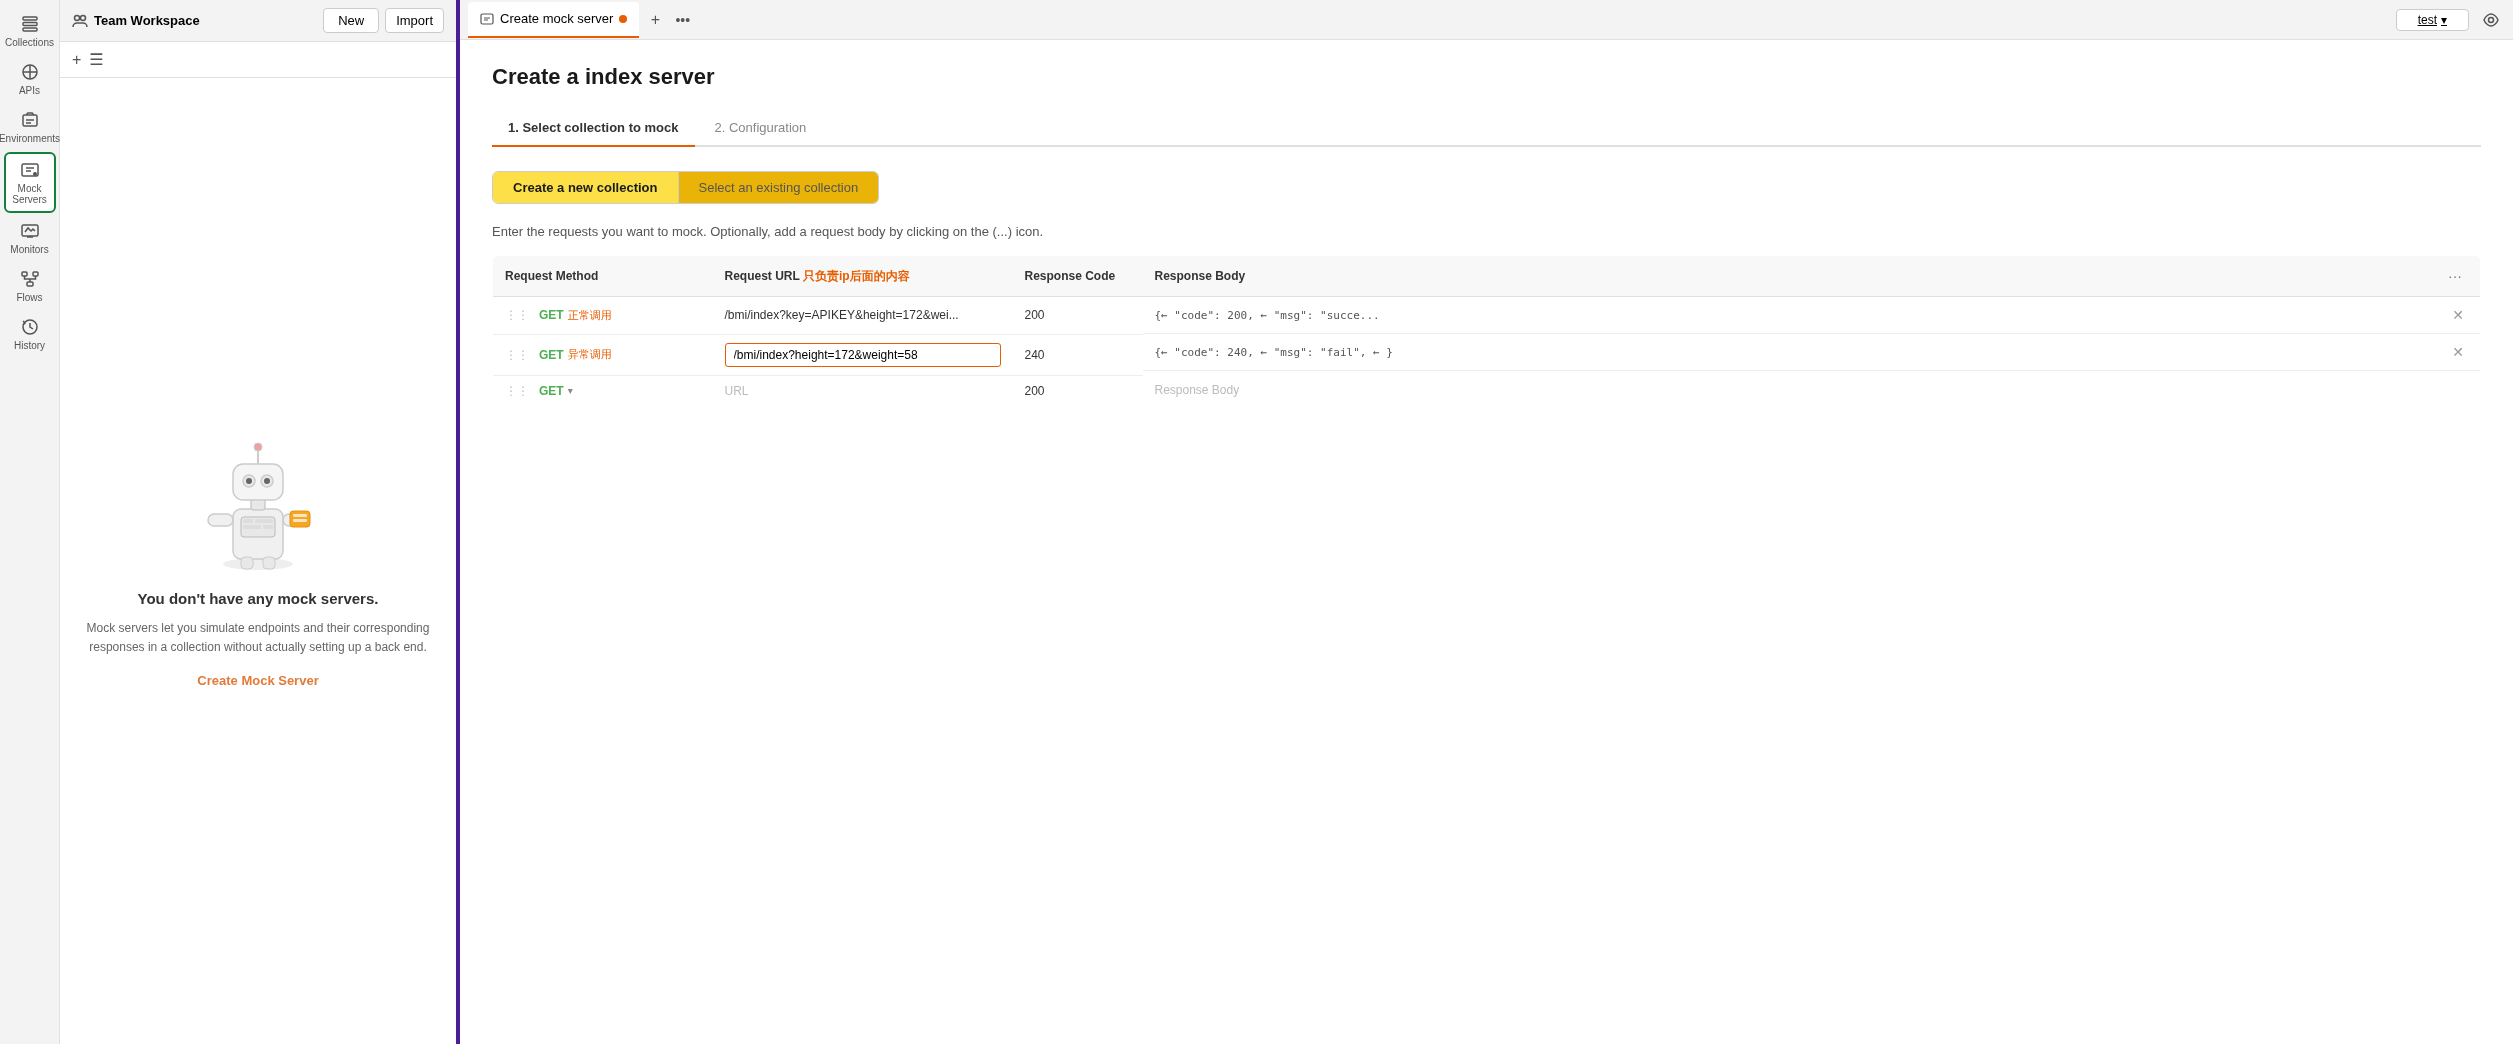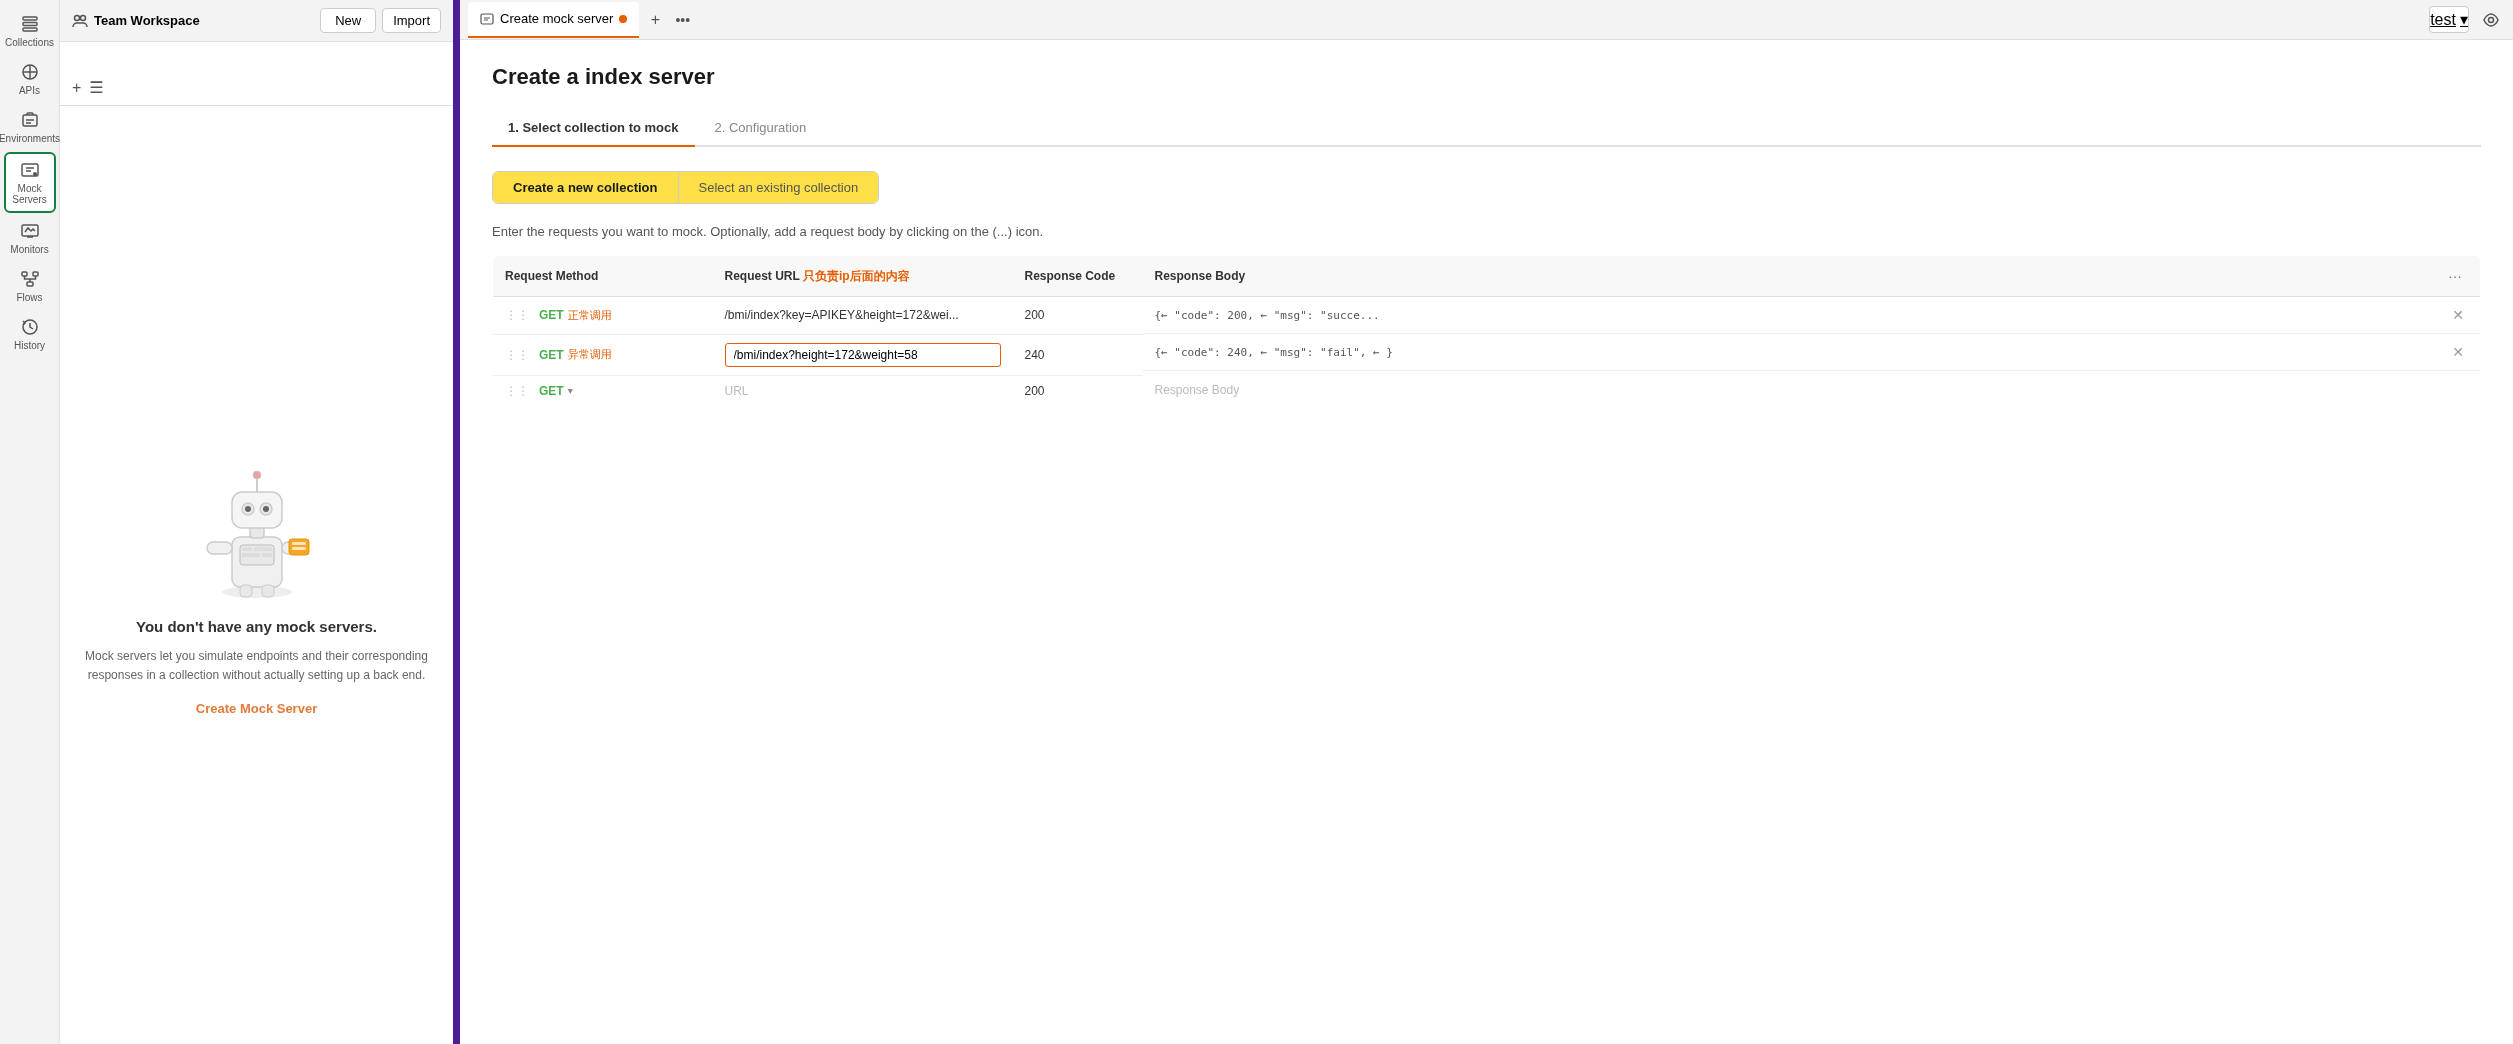--- a/index.html
+++ b/index.html
@@ -42,24 +42,23 @@
     .sidebar-icon-item.active {
       border: 2px solid #15803d;
       background: #fff;
     }
     .sidebar-icon-item svg { width: 20px; height: 20px; }
 
     
     .left-panel {
       width: 400px;
       background: #fff;
-      border-right: 7px solid #4c1d95;
+      border-right: 4px solid #4c1d95;
       display: flex;
       flex-direction: column;
-      gap: 28px;
     }
     .left-header {
       display: flex;
       align-items: center;
       justify-content: space-between;
       padding: 8px 12px;
       border-bottom: 1px solid #e0e0e0;
       background: #f3f3f3;
     }
     .team-workspace {
@@ -194,22 +193,22 @@
       display: flex;
       align-items: center;
       gap: 8px;
     }
     .env-selector {
       display: flex;
       align-items: center;
       gap: 4px;
       border: 1px solid #ccc;
       border-radius: 4px;
-      padding: 3px 0;
-      font-size: 16px;
+      padding: 3px 21px;
+      font-size: 12px;
       cursor: pointer;
       background: #fff;
       text-decoration: underline;
     }
     .eye-icon-btn {
       width: 28px;
       height: 28px;
       display: flex;
       align-items: center;
       justify-content: center;
@@ -257,21 +256,21 @@
       margin-bottom: 20px;
       border: 1px solid #ccc;
       border-radius: 6px;
       overflow: hidden;
       width: fit-content;
     }
     .col-tab {
       padding: 8px 20px;
       font-size: 13px;
       cursor: pointer;
-      background: #fde047;
+      background: #eab308;
       color: #555;
       border: none;
     }
     .col-tab.active {
       background: #fde047;
       color: #1a1a1a;
       font-weight: 600;
     }
     .col-tab:first-child { border-right: 1px solid #ccc; }
 

